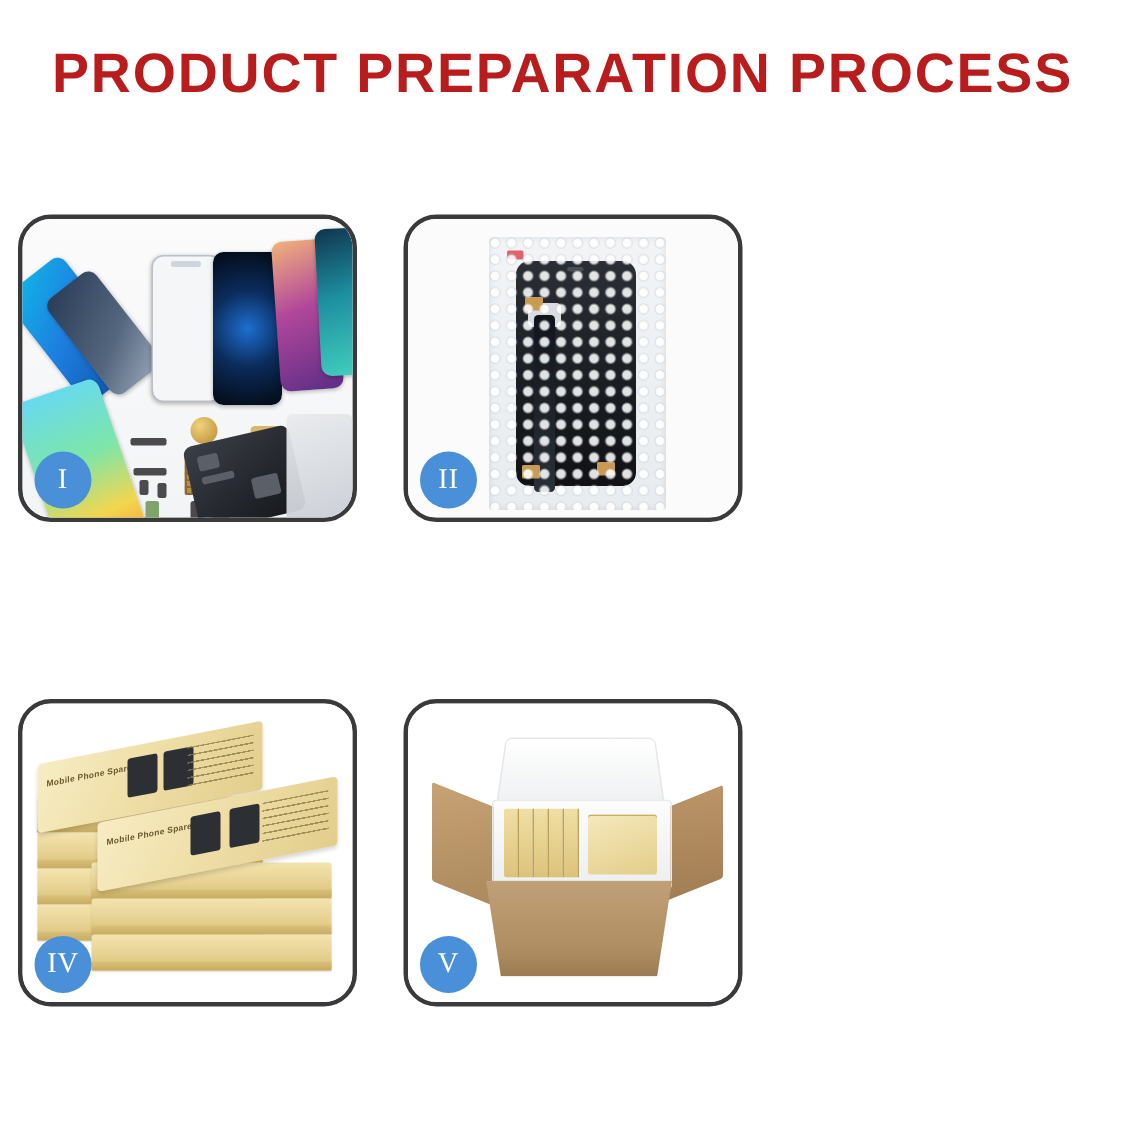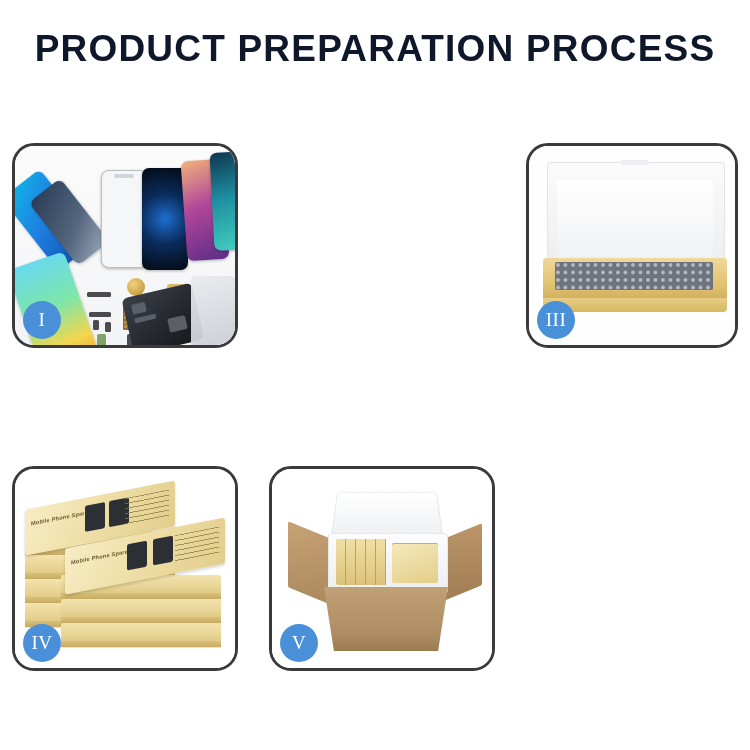--- a/index.html
+++ b/index.html
@@ -12,21 +12,21 @@
     position:relative;
   }
   .page{width:750px;height:750px;position:relative;box-sizing:border-box;}
 
   
   .header{width:100%;text-align:center;padding-top:30px;}
   .title{
     font-size:37px;
     font-weight:700;
     letter-spacing:1.2px;
-    color:#0f172a;
+    color:#b91c1c;
     line-height:1.05;
     margin:0;
     font-family:"Liberation Sans", sans-serif;
   }
   .subtitle{
     font-size:16.5px;
     color:#1b1b1b;
     margin:13px 0 0 0;
     letter-spacing:0.1px;
     font-family:"Liberation Sans", sans-serif;
@@ -276,37 +276,41 @@
             <i style="left:8px;top:8px;width:14px;height:10px;"></i>
             <i style="left:8px;top:22px;width:22px;height:5px;"></i>
             <i style="left:40px;top:30px;width:18px;height:14px;"></i>
           </div>
           <div class="tooltray"></div>
         </div>
         <div class="badge">I</div>
       </div>
     </div>
 
-
-    <div class="cell a3">
+    <div class="cell a2">
       <div class="panel">
         <div class="stage">
-          <div class="p3bg"></div>
-          <div class="obox">
-            <div class="lidback"></div>
-            <div class="lidtab"></div>
-            <div class="foam"></div>
-            <div class="tray"></div>
-            <div class="wrap"></div>
-            <div class="lip"></div>
+          <div class="p2bg"></div>
+          <div class="bubblepack">
+            <div class="lcd">
+              <div class="notchdot"></div>
+            </div>
+            <div class="flexhead"></div>
+            <div class="flex"></div>
+            <div class="tapebit" style="left:24px;top:40px;"></div>
+            <div class="tapebit" style="left:22px;top:152px;"></div>
+            <div class="tapebit" style="left:72px;top:150px;"></div>
+            <div class="redmark"></div>
+            <div class="bubbles"></div>
           </div>
         </div>
-        <div class="badge">III</div>
+        <div class="badge">II</div>
       </div>
     </div>
+
 
     <div class="cell a4">
       <div class="panel">
         <div class="stage">
           <div class="p4bg"></div>
           <div class="stack">
 
             <div class="sbox" style="left:4px;top:52px;">
                 <div class="edge"></div>
               </div>

